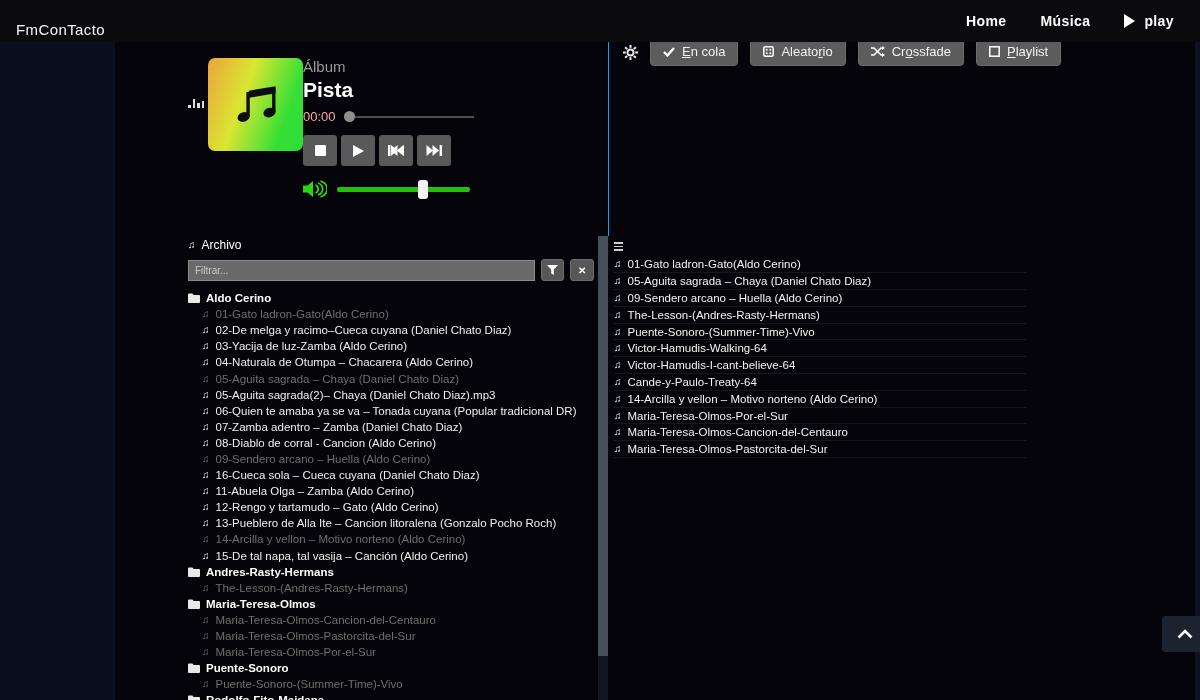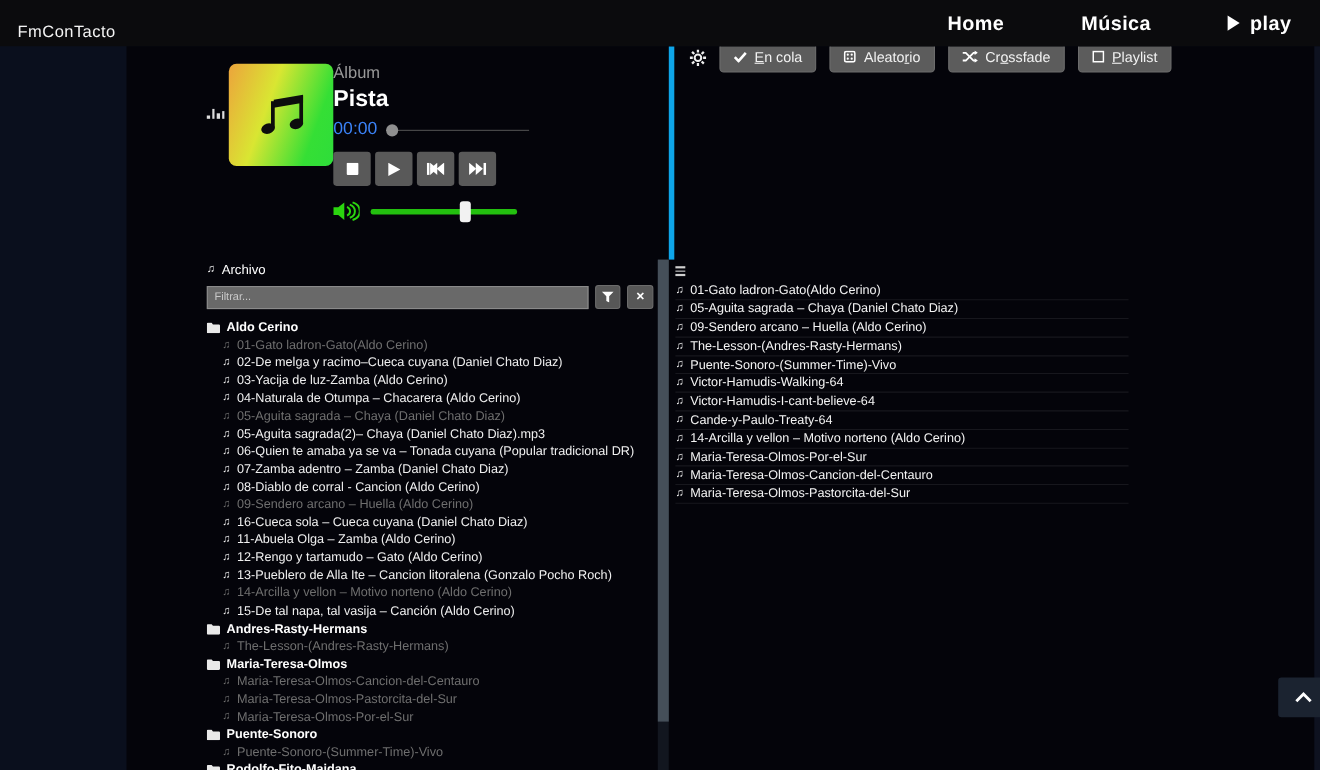--- a/index.html
+++ b/index.html
@@ -12,43 +12,43 @@
   }
   
   .nav {
     position:absolute; top:0; left:0; width:1200px; height:42px;
     background:#0b0b0d; display:flex; align-items:center;
     justify-content:space-between; z-index:20;
     padding:0 26px 0 16px;
   }
   .brand { font-size:15px; letter-spacing:.4px; color:#f5f5f5; cursor:pointer;margin-top:16px; }
   .nav-items { display:flex; align-items:center; gap:34px; }
-  .nav-item { font-size:18px; font-weight:700; color:#fff; letter-spacing:.4px; cursor:pointer; display:flex; align-items:center; gap:9px;margin-left:36px;}
+  .nav-item { font-size:14px; font-weight:700; color:#fff; letter-spacing:.4px; cursor:pointer; display:flex; align-items:center; gap:9px;}
   .play-tri { width:0; height:0; border-left:11px solid #fff; border-top:7px solid transparent; border-bottom:7px solid transparent; display:inline-block;}
   
   .content {
     position:absolute; top:42px; left:115px; width:1080px; height:658px;
     background:#04040a; overflow:hidden;
   }
   .top-row { display:flex; height:194px; }
   .cell-player { width:493px; padding:16px 0 0 73px; display:flex; }
-  .cell-toolbar { flex:1; border-left:5px solid #0ea5e9; overflow:hidden; position:relative; padding-left:14px; }
+  .cell-toolbar { flex:1; border-left:1px solid #0ea5e9; overflow:hidden; position:relative; padding-left:14px; }
   
   .eq-icon { display:flex; align-items:flex-end; gap:2px; height:10px; margin:40px 4px 0 0; }
   .eq-icon i { display:block; width:2.5px; background:#ddd; }
   .art {
     width:95px; height:93px; border-radius:7px; flex:none;
     background:linear-gradient(110deg,#eca43c 0%,#d9e632 38%,#35df35 78%,#2edd3a 100%);
     display:flex; align-items:center; justify-content:center;
   }
   .player-info { padding-top:0; }
   .album-label { color:#9a9a9a; font-size:15px; }
   .track-label { color:#fff; font-size:21px; font-weight:700; margin-top:3px; }
   .time-row { display:flex; align-items:center; margin-top:7px; gap:8px; }
-  .time-text { color:#3b82f6; font-size:16px; }
+  .time-text { color:#fca5a5; font-size:13px; }
   .progress { position:relative; width:130px; height:11px; cursor:pointer; }
   .progress .rail { position:absolute; top:5px; left:0; right:0; height:1.5px; background:#4e4e4e; }
   .progress .thumb { position:absolute; top:0; width:11px; height:11px; border-radius:50%; background:#8f8f8f; }
   .ctl-row { display:flex; gap:4px; margin-top:11px; }
   .ctl-btn { width:34px; height:31px; background:#595959; border:none; border-radius:3px;
     display:flex; align-items:center; justify-content:center; cursor:pointer; }
   .vol-row { display:flex; align-items:center; gap:10px; margin-top:13px; }
   .vol-track { position:relative; width:133px; height:5px; background:#23c00f; border-radius:2px; cursor:pointer; }
   .vol-thumb { position:absolute; top:-7px; width:10px; height:19px; background:#f2f2f2; border-radius:3px; }
   

